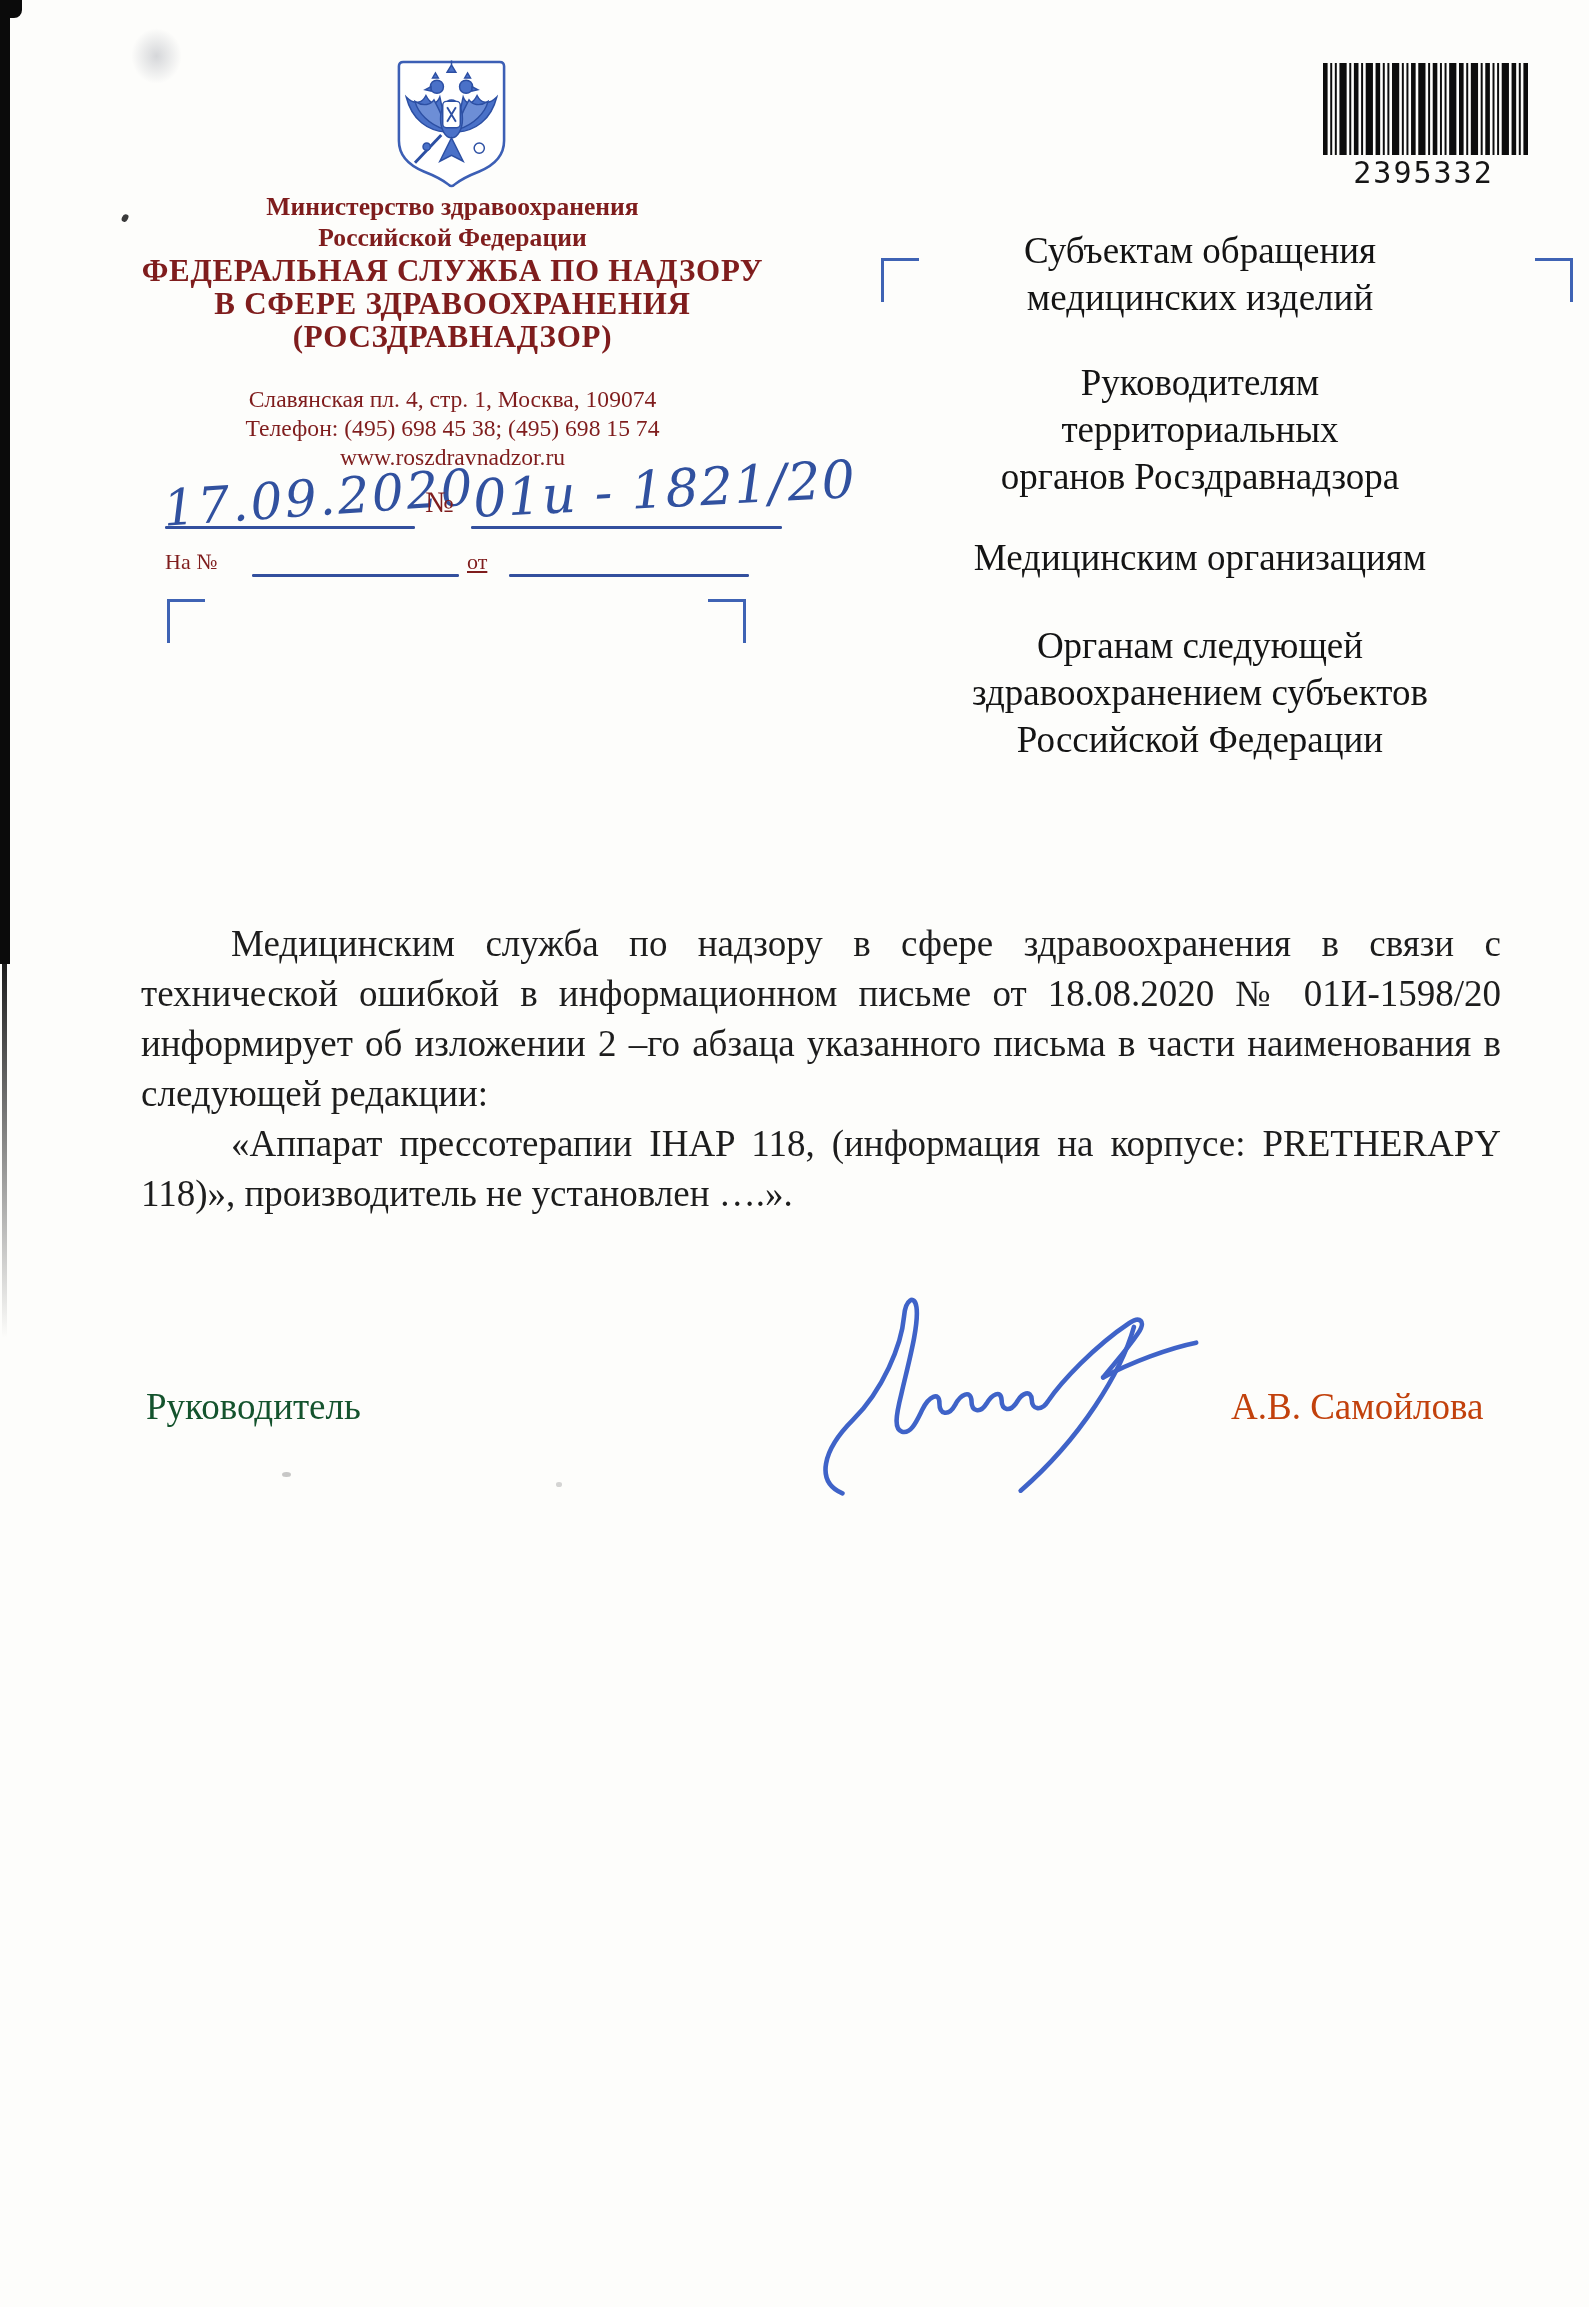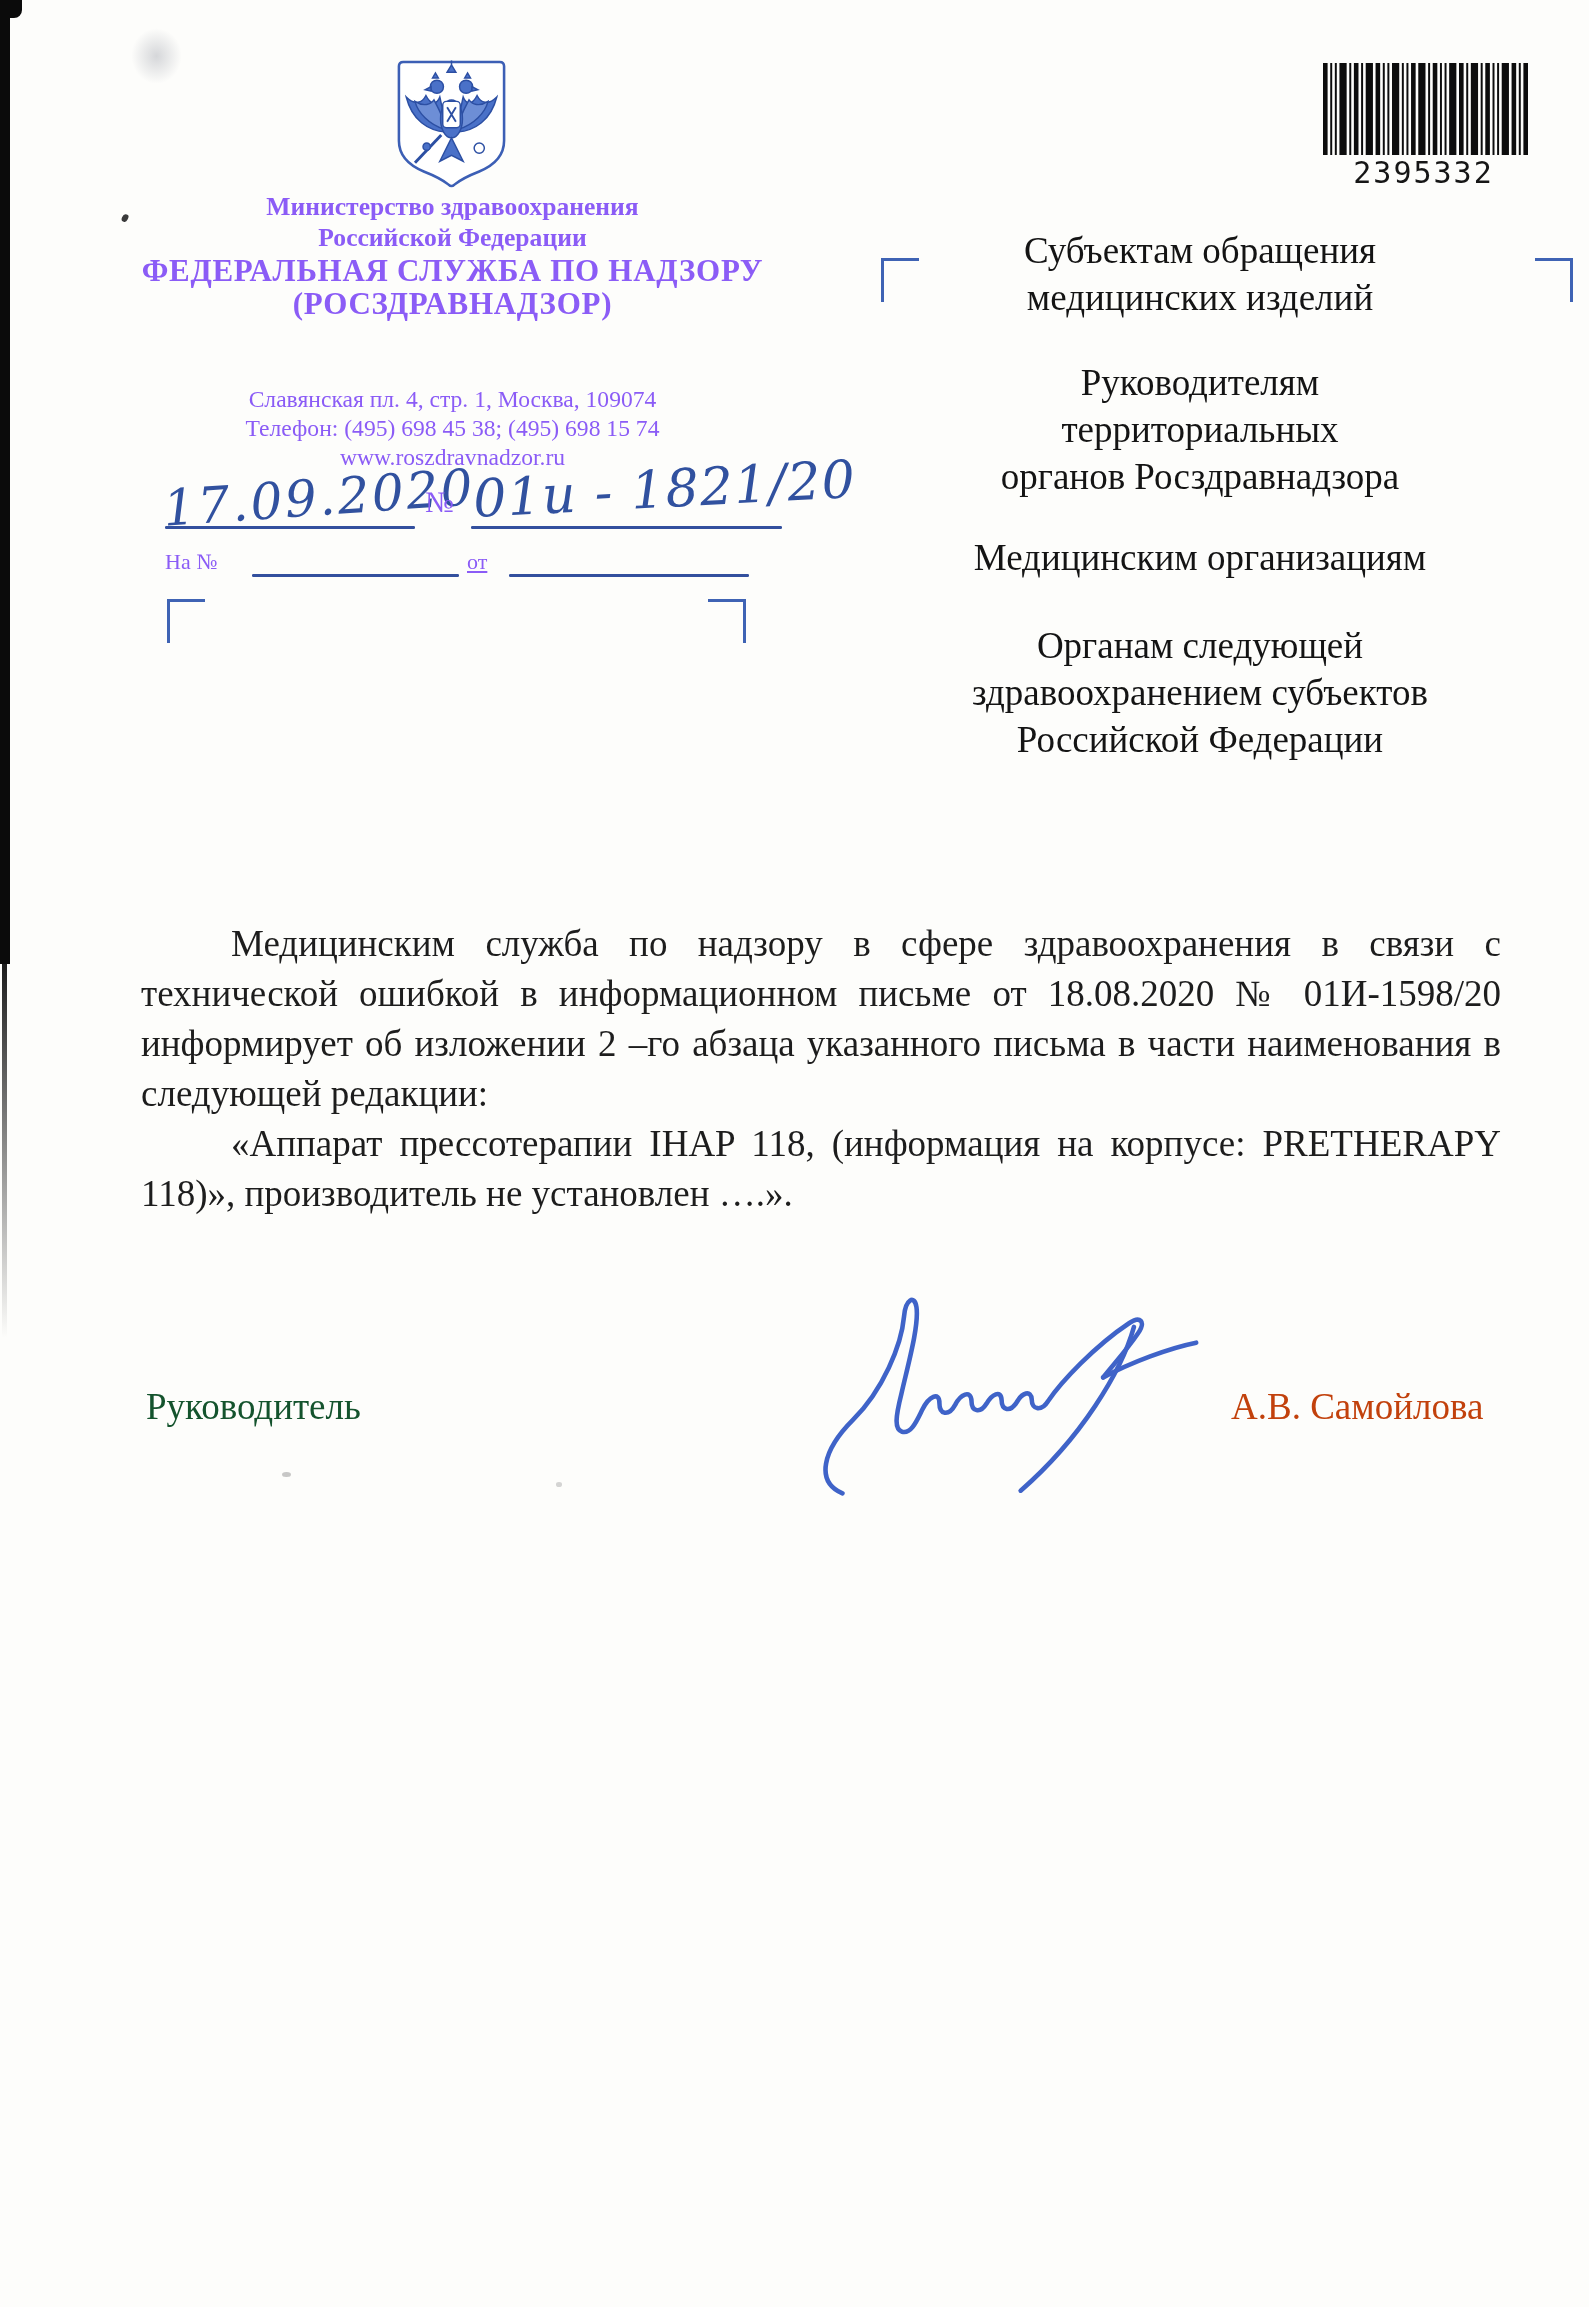--- a/index.html
+++ b/index.html
@@ -12,21 +12,21 @@
   .edge-strip{left:0;top:0;width:9.8px;height:964px;background:#0b0b0b;}
   .edge-strip2{left:2px;top:964px;width:4.6px;height:374px;
     background:linear-gradient(#1d1d1d,rgba(30,30,30,0));}
   .edge-blob{left:0;top:0;width:22px;height:18.4px;background:#0b0b0b;border-radius:0 0 7.9px 0;}
   .smudge{left:131px;top:27.5px;width:51px;height:56px;border-radius:50%;
     background:radial-gradient(rgba(110,115,130,.28),rgba(110,115,130,0) 70%);}
   .speck1{left:122px;top:214px;width:5.9px;height:7.9px;background:#3a3a3a;border-radius:60% 40% 50% 50%;transform:rotate(24deg);}
   .speck2{left:282px;top:1472px;width:8.5px;height:5.2px;background:#9a9a9a;border-radius:50%;opacity:.55;}
   .speck3{left:556px;top:1482px;width:5.9px;height:4.6px;background:#ababab;border-radius:50%;opacity:.5;}
   
-  .blue{color:#8b5cf6;}
+  .blue{color:#7f1d1d;}
   .lh-ministry{left:118px;top:191px;width:669px;text-align:center;
     font-weight:bold;font-size:25.6px;line-height:31px;}
   .lh-service{left:92px;top:254px;width:721px;text-align:center;
     font-weight:bold;font-size:31px;line-height:33px;letter-spacing:0.7px;}
   .lh-contact{left:118px;top:385px;width:669px;text-align:center;
     font-size:23.6px;line-height:29px;}
   
   .hand{font-style:italic;color:#31519f;white-space:nowrap;
     font-family:"DejaVu Serif", serif;}
   .hw-date{left:163px;top:469px;font-size:50px;transform:rotate(-4deg);letter-spacing:2.6px;}
@@ -115,20 +115,21 @@
       <path d="M74,66 L86,86 M86,66 L74,86" stroke="#2c4fa3" stroke-width="2.5"></path>
     </g>
   </svg>
 
   <div class="abs lh-ministry blue">
     <div>Министерство здравоохранения</div>
     <div>Российской Федерации</div>
   </div>
   <div class="abs lh-service blue">
     <div>ФЕДЕРАЛЬНАЯ СЛУЖБА ПО НАДЗОРУ</div>
+    <div>В СФЕРЕ ЗДРАВООХРАНЕНИЯ</div>
     <div>(РОСЗДРАВНАДЗОР)</div>
   </div>
   <div class="abs lh-contact blue">
     <div>Славянская пл. 4, стр. 1, Москва, 109074</div>
     <div>Телефон: (495) 698 45 38; (495) 698 15 74</div>
     <div>www.roszdravnadzor.ru</div>
   </div>
 
   <div class="abs hand hw-date">17.09.2020</div>
   <div class="abs blue no-sign">№</div>

